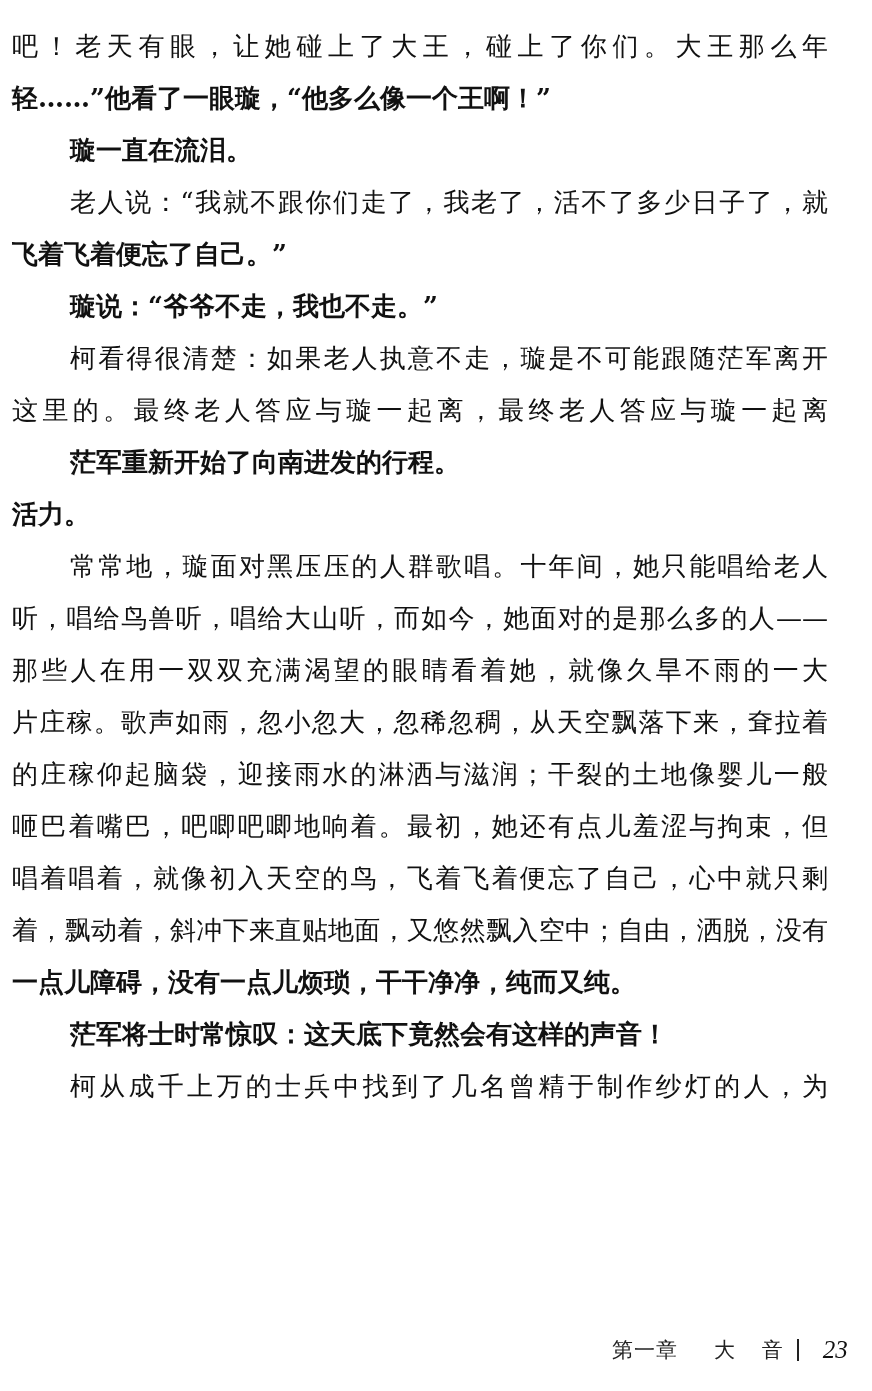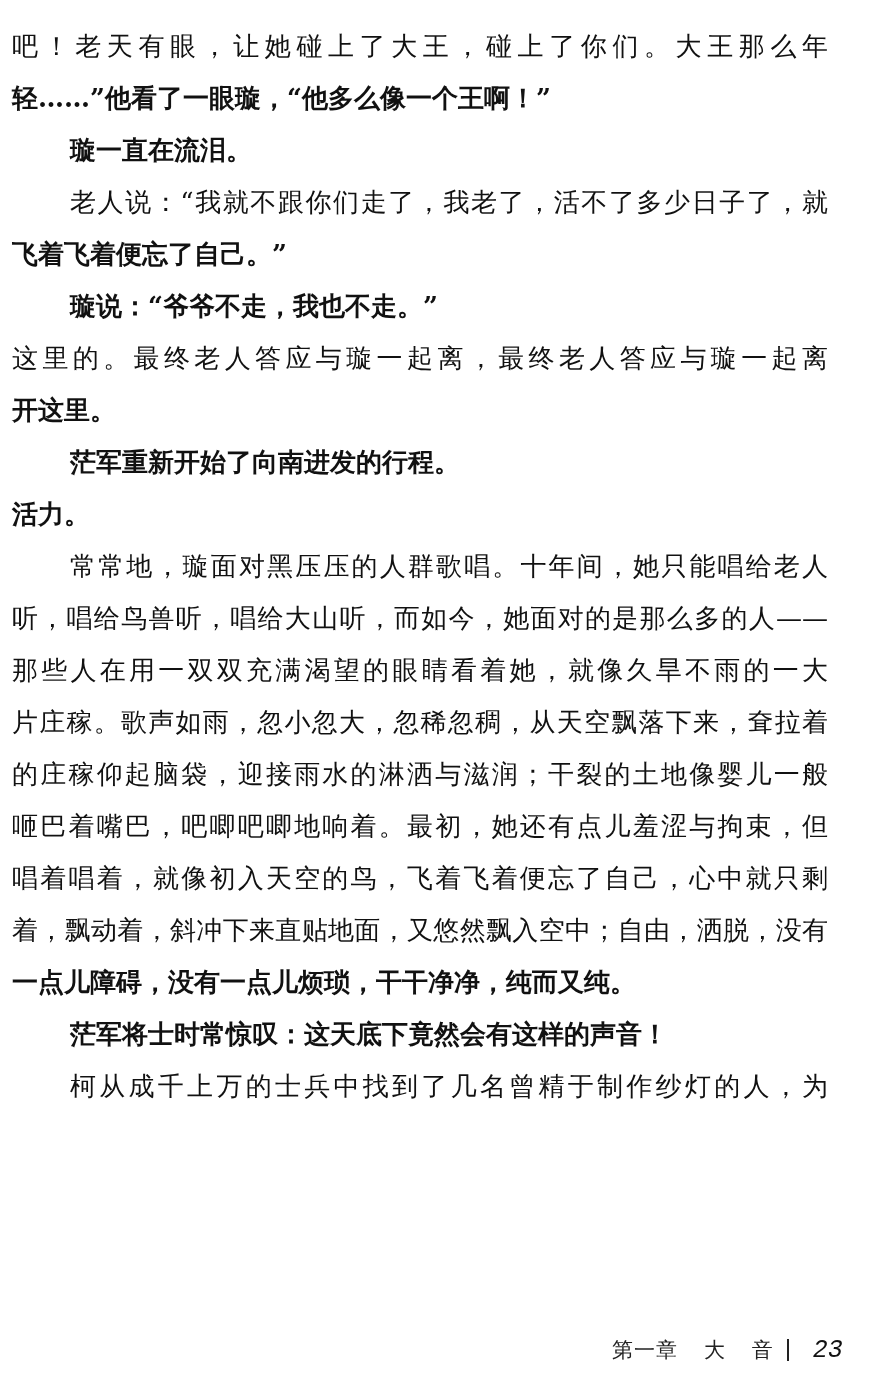--- a/index.html
+++ b/index.html
@@ -44,50 +44,50 @@
       height: 36px;
       display: flex;
       align-items: center;
       font-size: 21px;
       color: #222222;
     }
     .footer .chapter {
       letter-spacing: 1px;
     }
     .footer .title {
-      margin-left: 26px;
+      margin-left: 36px;
       letter-spacing: 10px;
     }
     .footer .divider {
       display: inline-block;
       width: 2px;
       height: 22px;
       background: #222222;
       margin-left: 4px;
       margin-right: 24px;
     }
     .footer .page-number {
-      font-family: Liberation Mono, monospace;
+      font-family: Liberation Serif, serif;
       font-style: italic;
       font-size: 25px;
       color: #111111;
     }
   </style>
 </head>
 <body>
 
 <div class="page-body">
   <div class="line">吧！老天有眼，让她碰上了大王，碰上了你们。大王那么年</div>
   <div class="line last">轻……”他看了一眼璇，“他多么像一个王啊！”</div>
   <div class="line indent last">璇一直在流泪。</div>
   <div class="line indent">老人说：“我就不跟你们走了，我老了，活不了多少日子了，就</div>
   <div class="line last">飞着飞着便忘了自己。”</div>
   <div class="line indent last">璇说：“爷爷不走，我也不走。”</div>
+  <div class="line indent">柯看得很清楚：如果老人执意不走，璇是不可能跟随茫军离开</div>
   <div class="line">这里的。最终老人答应与璇一起离，最终老人答应与璇一起离</div>
-  <div class="line last">开这里。</div>
   <div class="line indent last">茫军重新开始了向南进发的行程。</div>
   <div class="line last">活力。</div>
   <div class="line indent">常常地，璇面对黑压压的人群歌唱。十年间，她只能唱给老人</div>
   <div class="line">听，唱给鸟兽听，唱给大山听，而如今，她面对的是那么多的人——</div>
   <div class="line">那些人在用一双双充满渴望的眼睛看着她，就像久旱不雨的一大</div>
   <div class="line">片庄稼。歌声如雨，忽小忽大，忽稀忽稠，从天空飘落下来，耷拉着</div>
   <div class="line">的庄稼仰起脑袋，迎接雨水的淋洒与滋润；干裂的土地像婴儿一般</div>
   <div class="line">咂巴着嘴巴，吧唧吧唧地响着。最初，她还有点儿羞涩与拘束，但</div>
   <div class="line">唱着唱着，就像初入天空的鸟，飞着飞着便忘了自己，心中就只剩</div>
   <div class="line">着，飘动着，斜冲下来直贴地面，又悠然飘入空中；自由，洒脱，没有</div>

